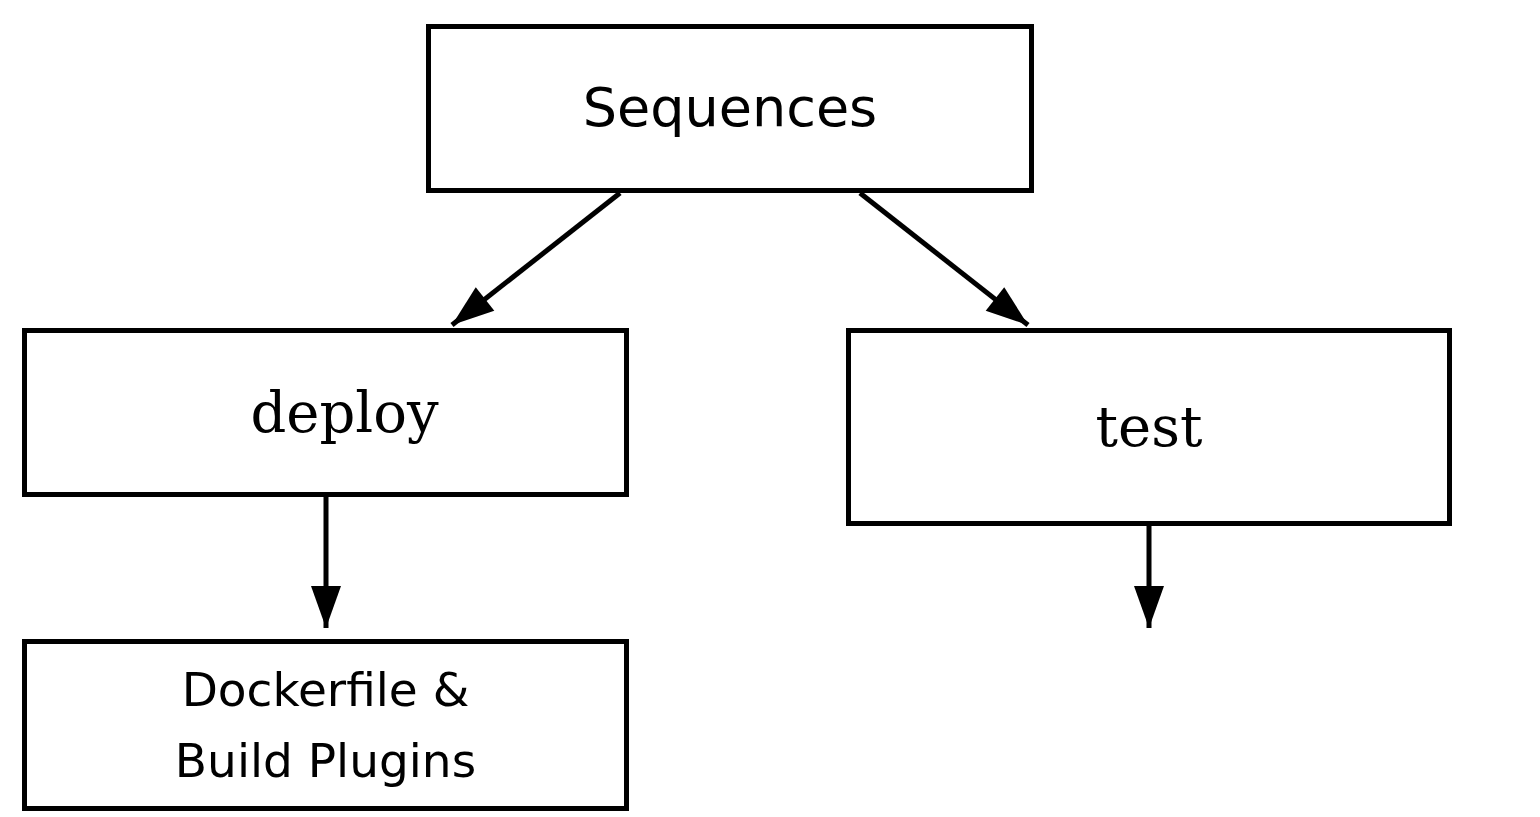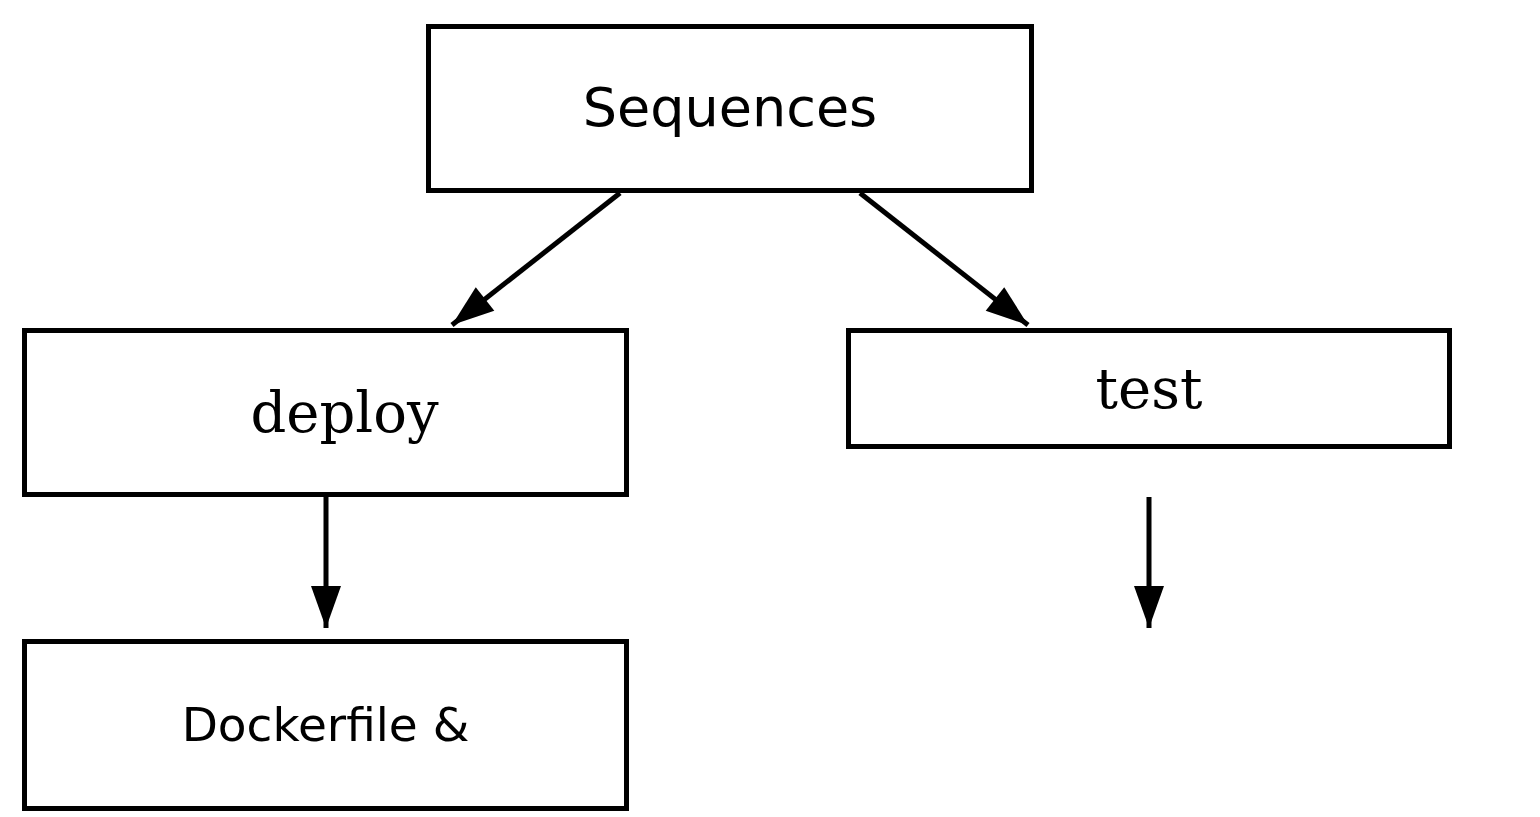--- a/index.html
+++ b/index.html
@@ -47,21 +47,21 @@
     white-space: nowrap;
   }
   .node .sans-line {
     font-family: "DejaVu Sans", "Liberation Sans", sans-serif;
     font-size: 47px;
     line-height: 1.52;
     white-space: nowrap;
   }
   #node-sequences  { left: 426px; top: 24px;  width: 608px; height: 169px; }
   #node-deploy     { left: 22px;  top: 328px; width: 607px; height: 169px; padding-left: 38px; }
-  #node-test       { left: 846px; top: 328px; width: 606px; height: 121px; }
+  #node-test       { left: 846px; top: 328px; width: 606px; height: 198px; }
   #node-dockerfile { left: 22px;  top: 639px; width: 607px; height: 172px; text-align: center; }
   #node-compose    { left: 777px; top: 630px; width: 741px; height: 172px; }
 </style>
 </head>
 <body>
 
 <div class="canvas">
 
   <svg class="edges" viewBox="0 0 1540 817" xmlns="http://www.w3.org/2000/svg">
     <defs>
@@ -82,16 +82,17 @@
   <div class="node" id="node-deploy">
     <span class="serif-label">deploy</span>
   </div>
 
   <div class="node" id="node-test">
     <span class="serif-label">test</span>
   </div>
 
   <div class="node" id="node-dockerfile">
     <span class="sans-line">Dockerfile &amp;</span>
+    <span class="sans-line">Build Plugins</span>
   </div>
 
 
 </div>
 
 </body></html>

